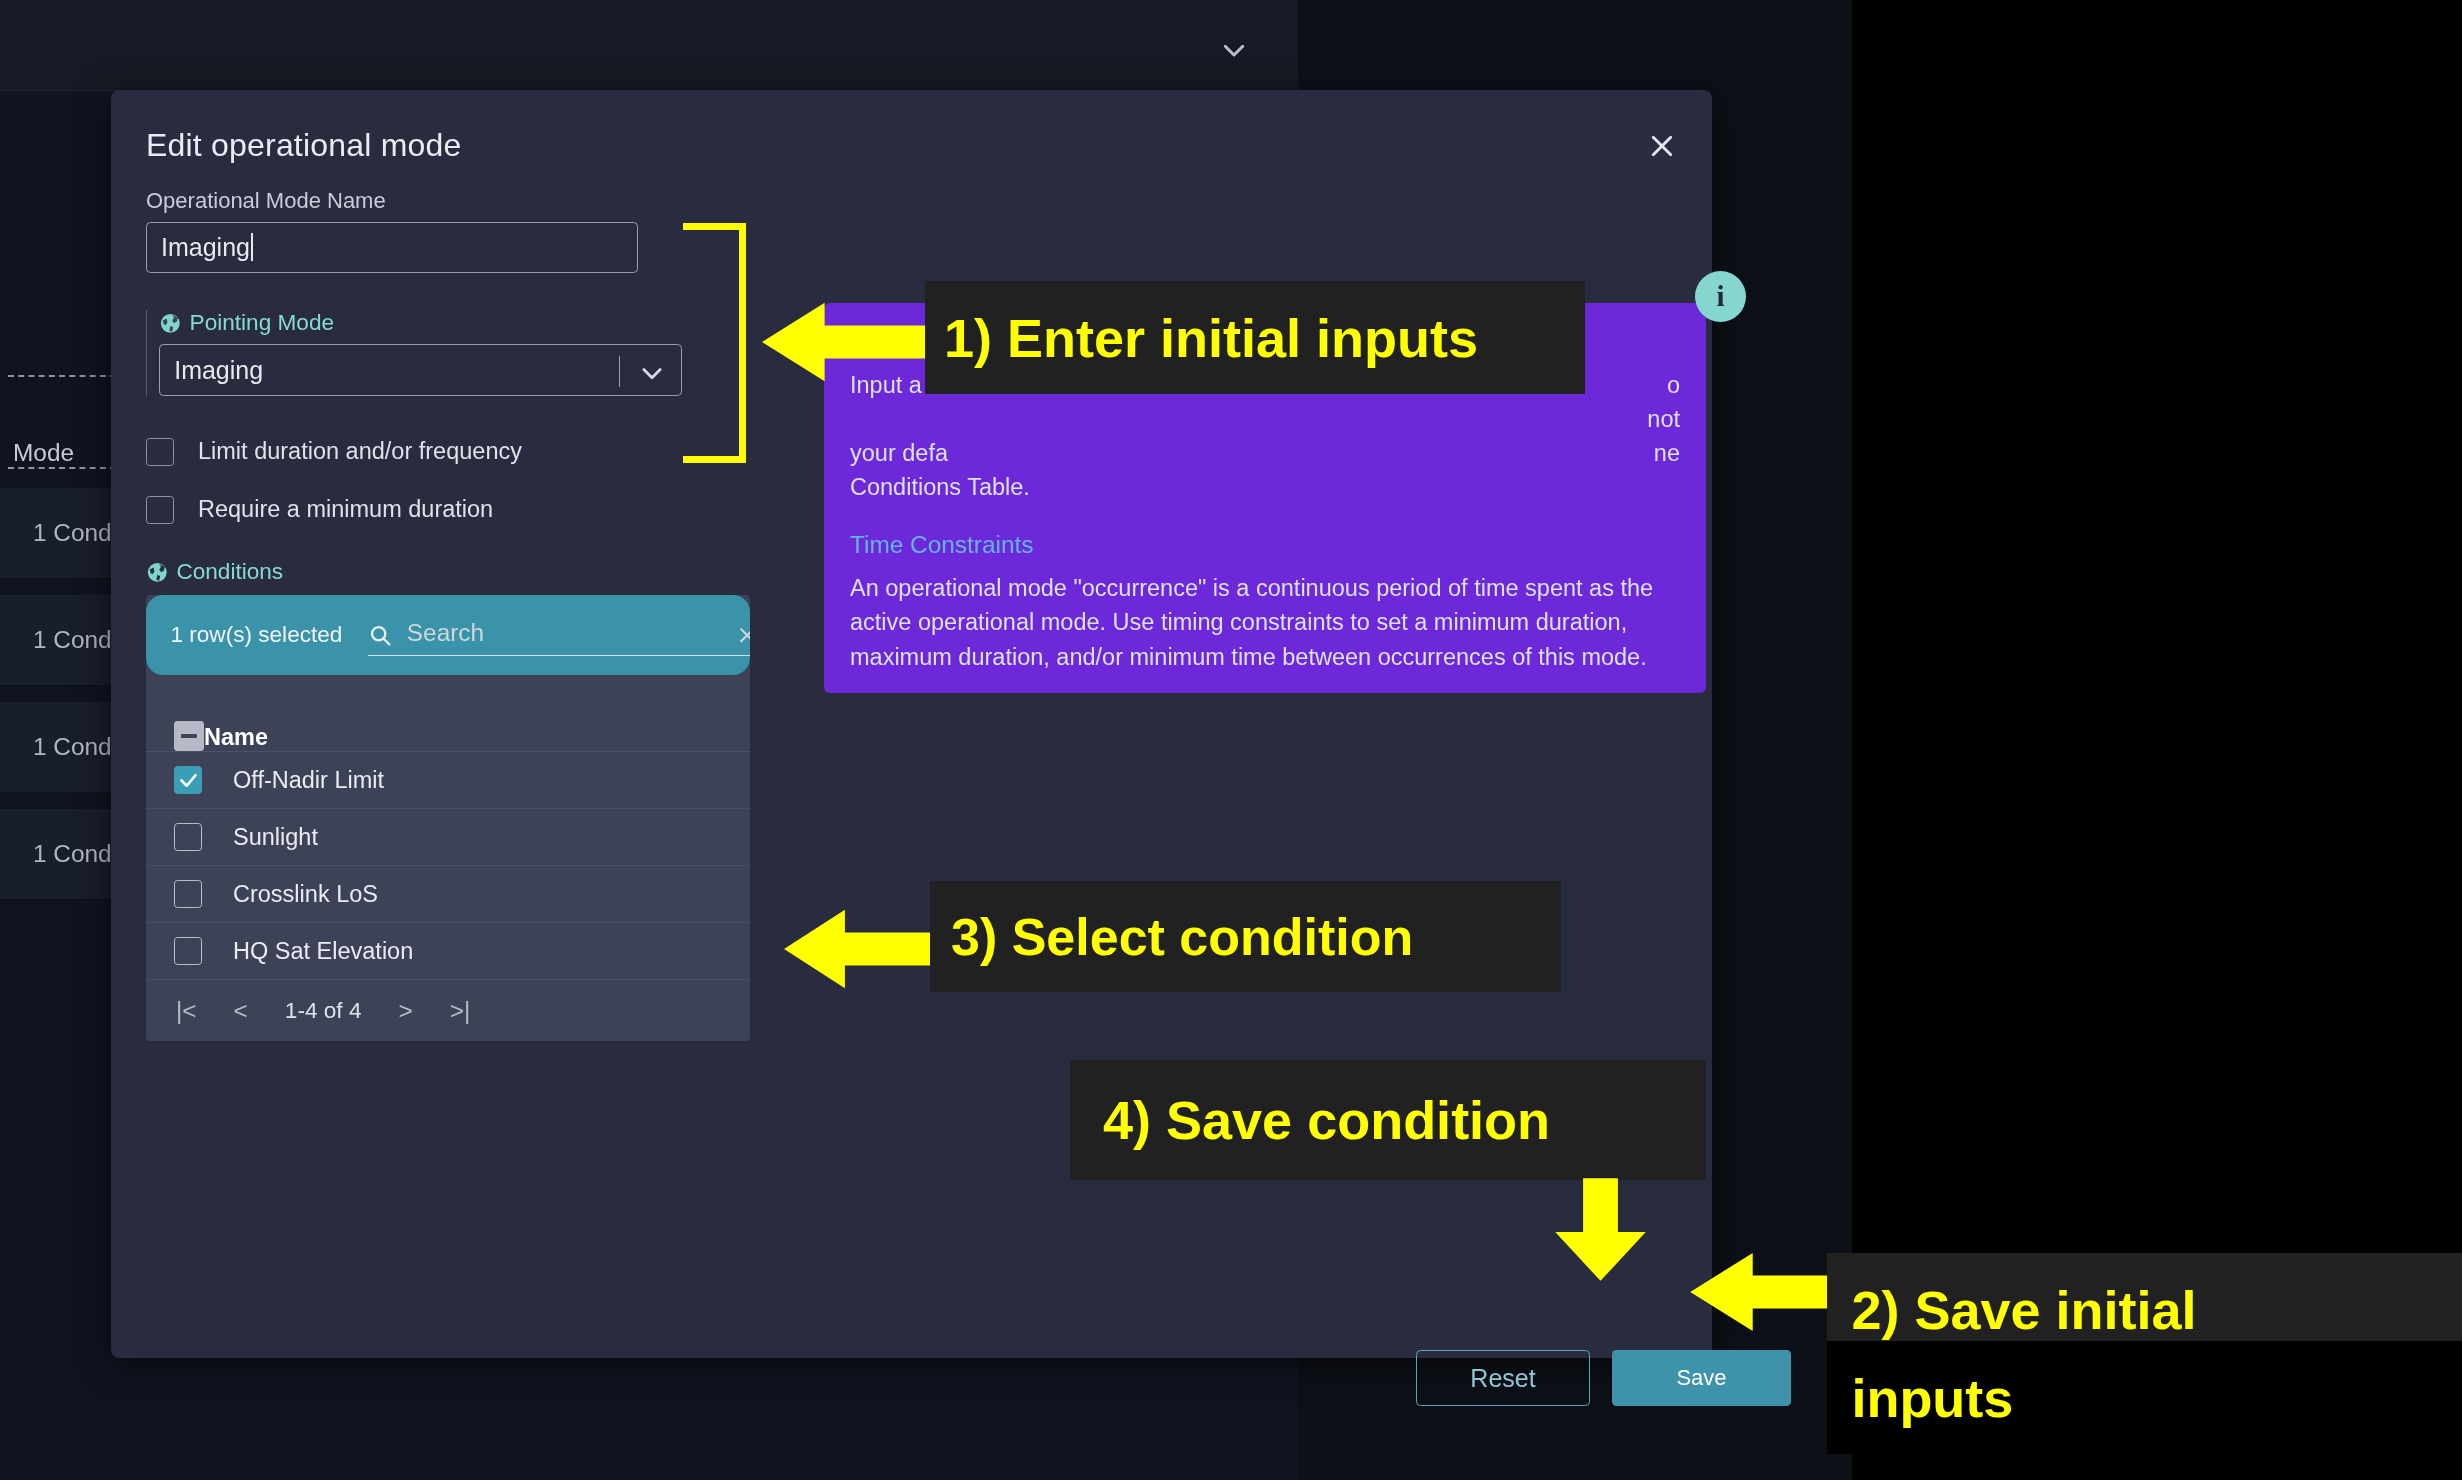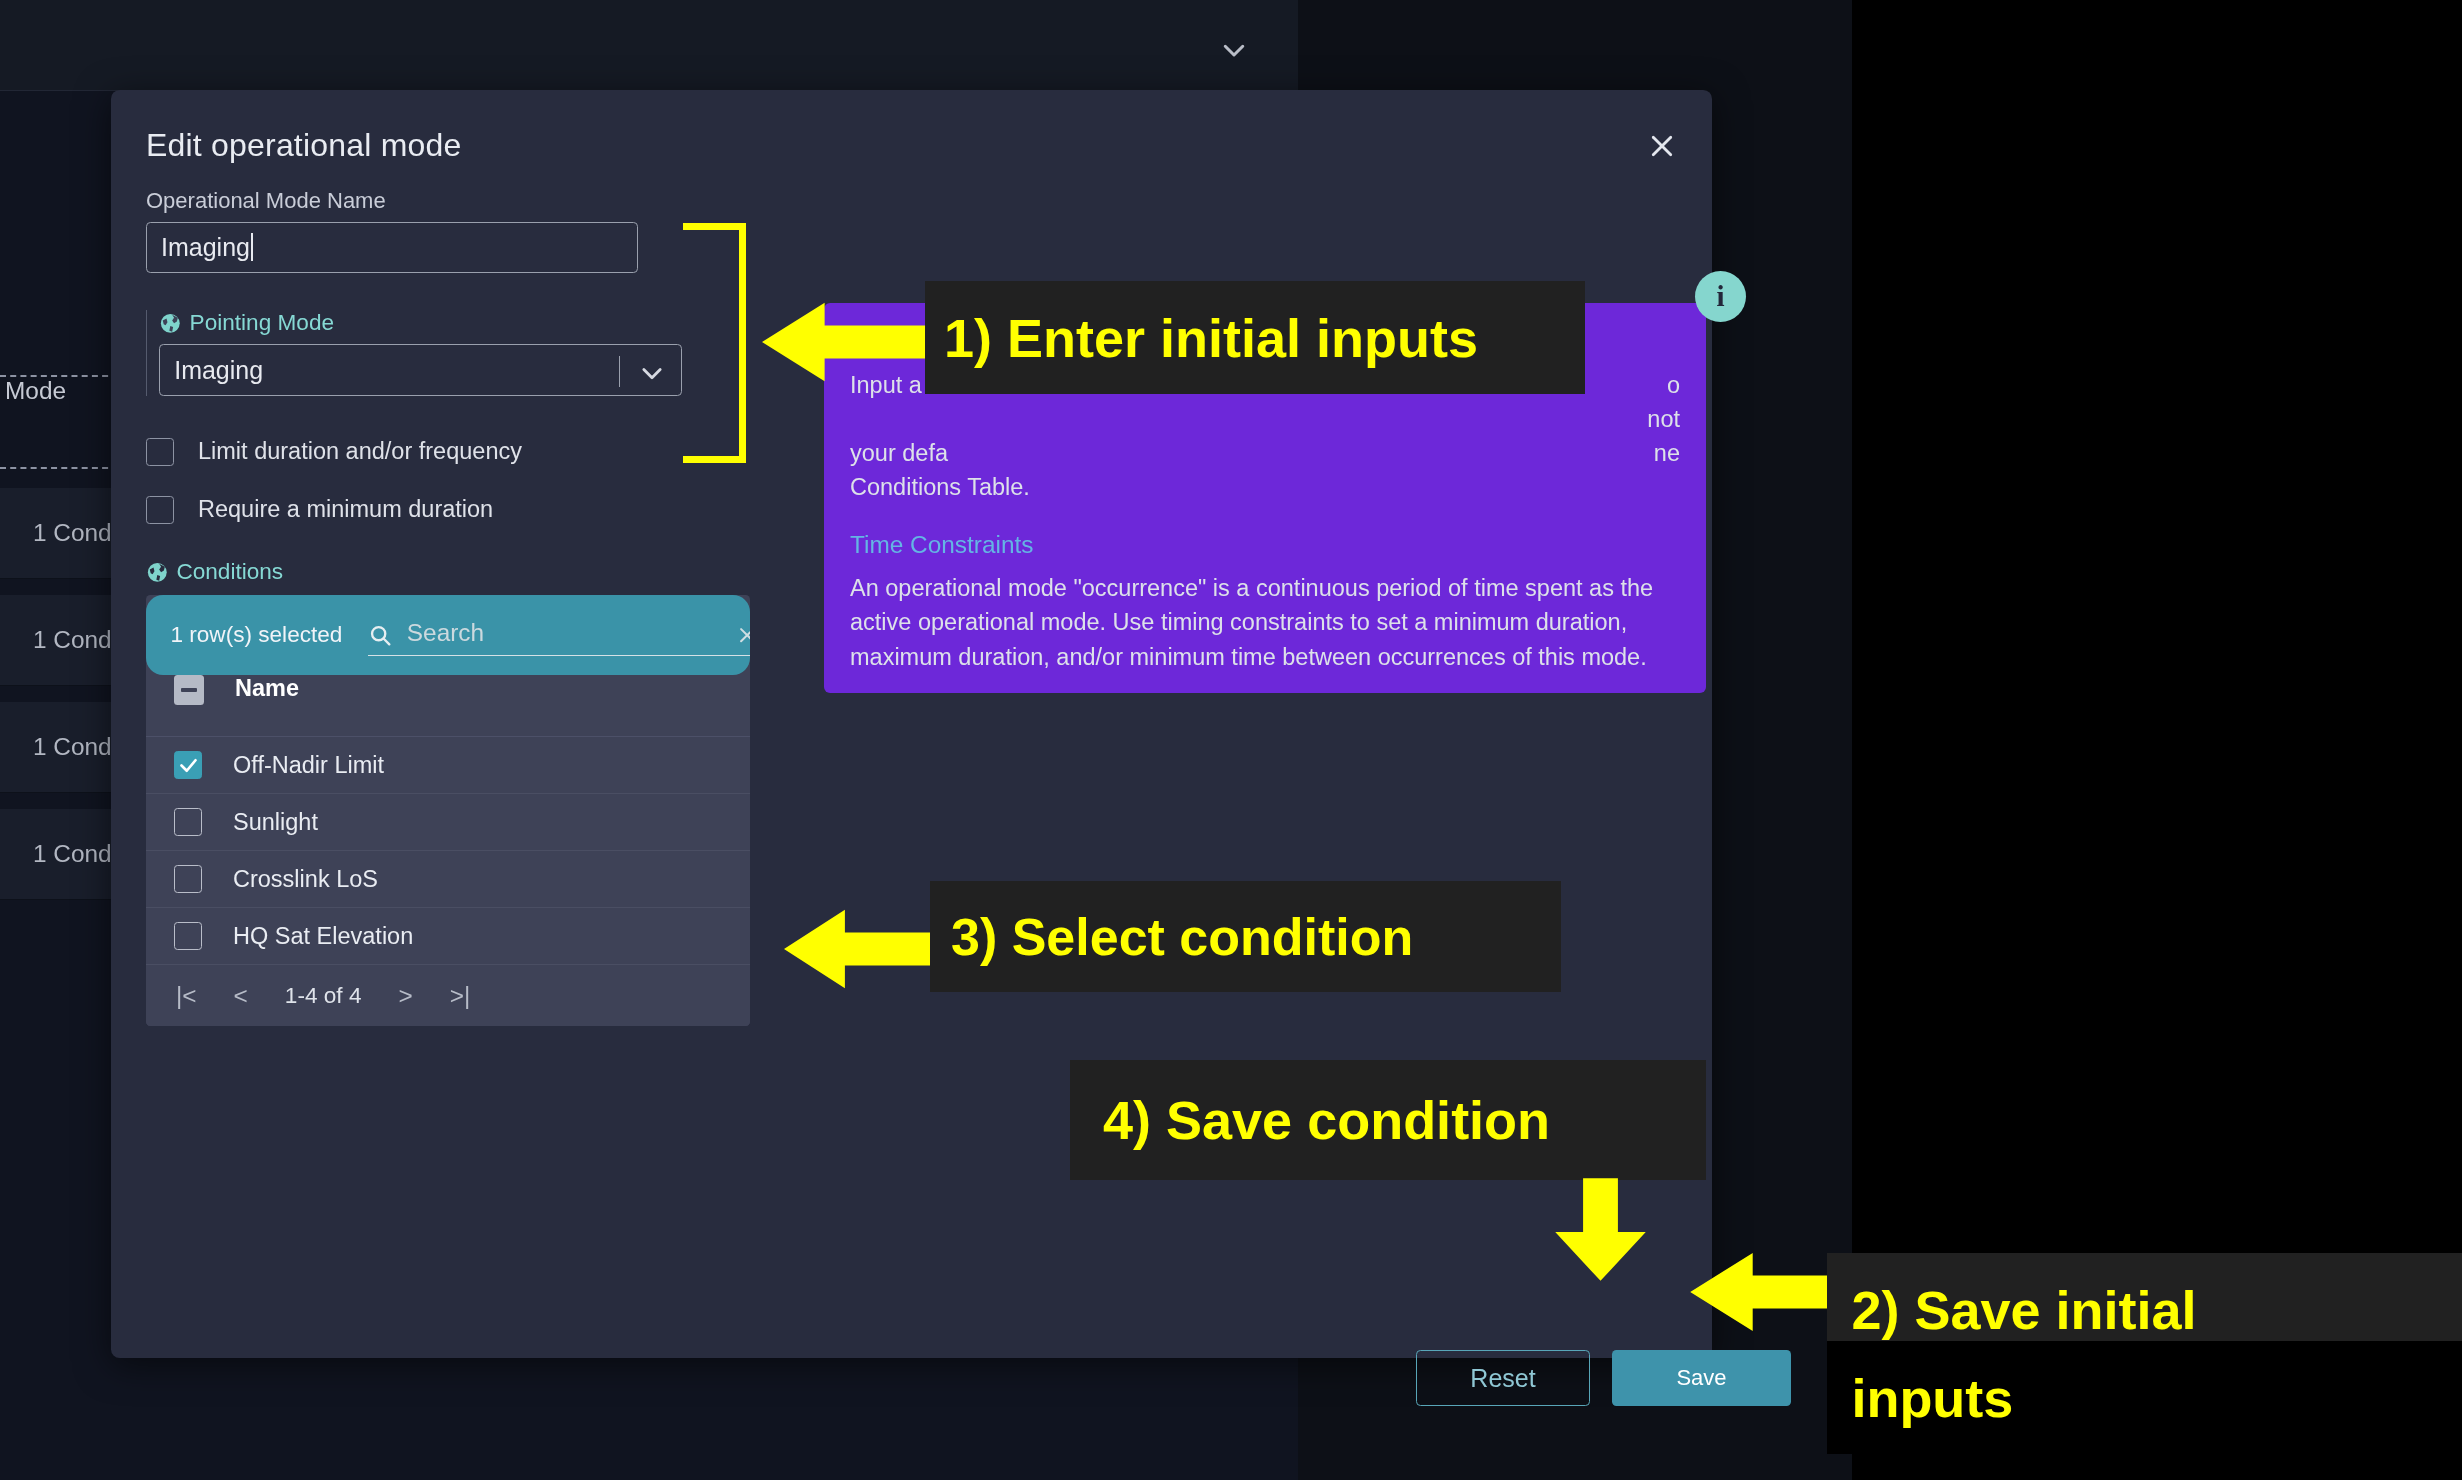--- a/index.html
+++ b/index.html
@@ -27,25 +27,25 @@
     position: absolute; left: 1219px; top: 35px;
     width: 30px; height: 21px;
     color: #b9bdc7;
   }
   .bg-panel {
     position: absolute; left: 0; top: 91px;
     width: 1298px; height: 1390px;
     background: #101420;
   }
   .bg-dashrow {
-    position: absolute; left: 0px; top: 375px;
+    position: absolute; left: 8px; top: 375px;
     width: 200px; height: 94px;
     border-top: 2.6px dashed #8d93a3;
     border-bottom: 2.6px dashed #8d93a3;
-    display: flex; align-items: flex-start;
+    display: flex; align-items: flex-end;
     padding-left: 5px;
   }
   .bg-dashrow span { color: #c6cad4; font-size: 24.4px; }
   .bg-listrow {
     position: absolute; left: 0px;
     width: 200px; height: 91px;
     background: #191e2b;
     border-bottom: 1.7px solid #0d111a;
     display: flex; align-items: center;
     padding-left: 33px;
@@ -171,22 +171,22 @@
   .search-inp {
     flex: 1;
     background: transparent; border: none; outline: none;
     font-size: 24.4px; color: #ffffff;
     font-family: "Liberation Sans", sans-serif;
   }
   .search-inp::placeholder { color: #cbd9de; opacity: 1; }
   .search-clear { width: 24.4px; height: 24.4px; color: #cfdde2; flex: none; cursor: pointer; }
 
   .col-head {
-    height: 62px; display: flex; align-items: flex-start;
-    padding: 0 0 0 28px; gap: 31px;
+    height: 77px; display: flex; align-items: flex-end;
+    padding: 0 0 0 28px; 
     background: #3e4257;
     border-bottom: 0.9px solid #4c5068;
   }
   .head-chk {
     width: 30px; height: 30px; border-radius: 3.5px;
     background: #b5bac6;
     display: flex; align-items: center; justify-content: center;
   }
   .head-chk-dash { width: 15.7px; height: 3.5px; background: #3e4257; border-radius: 0.9px; }
   .col-head-name { font-size: 23.5px; color: #ffffff; font-weight: bold; }

